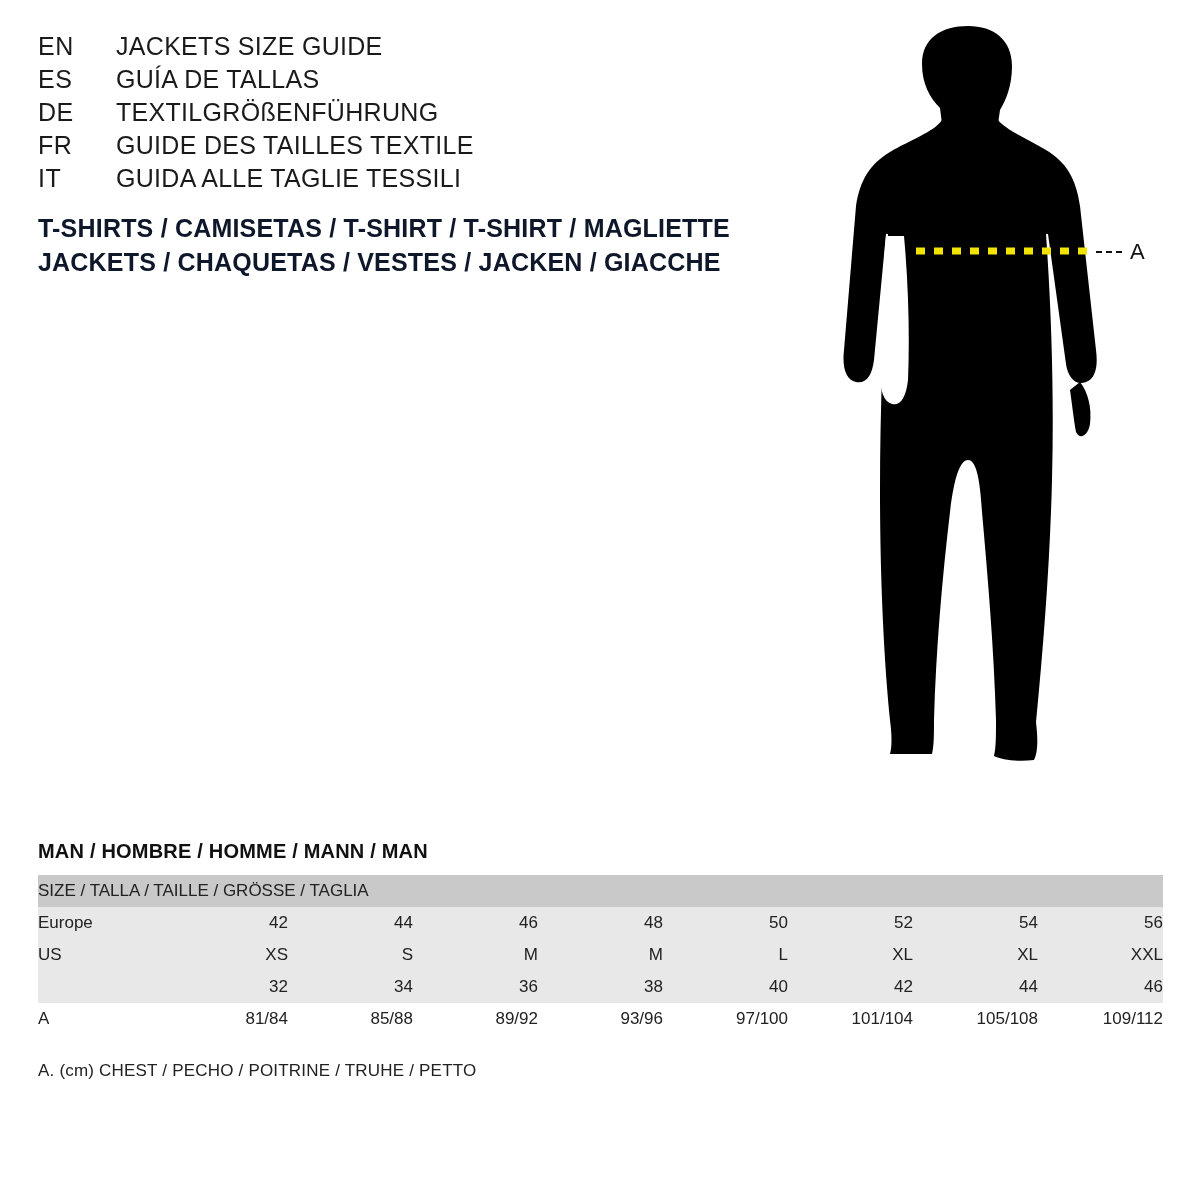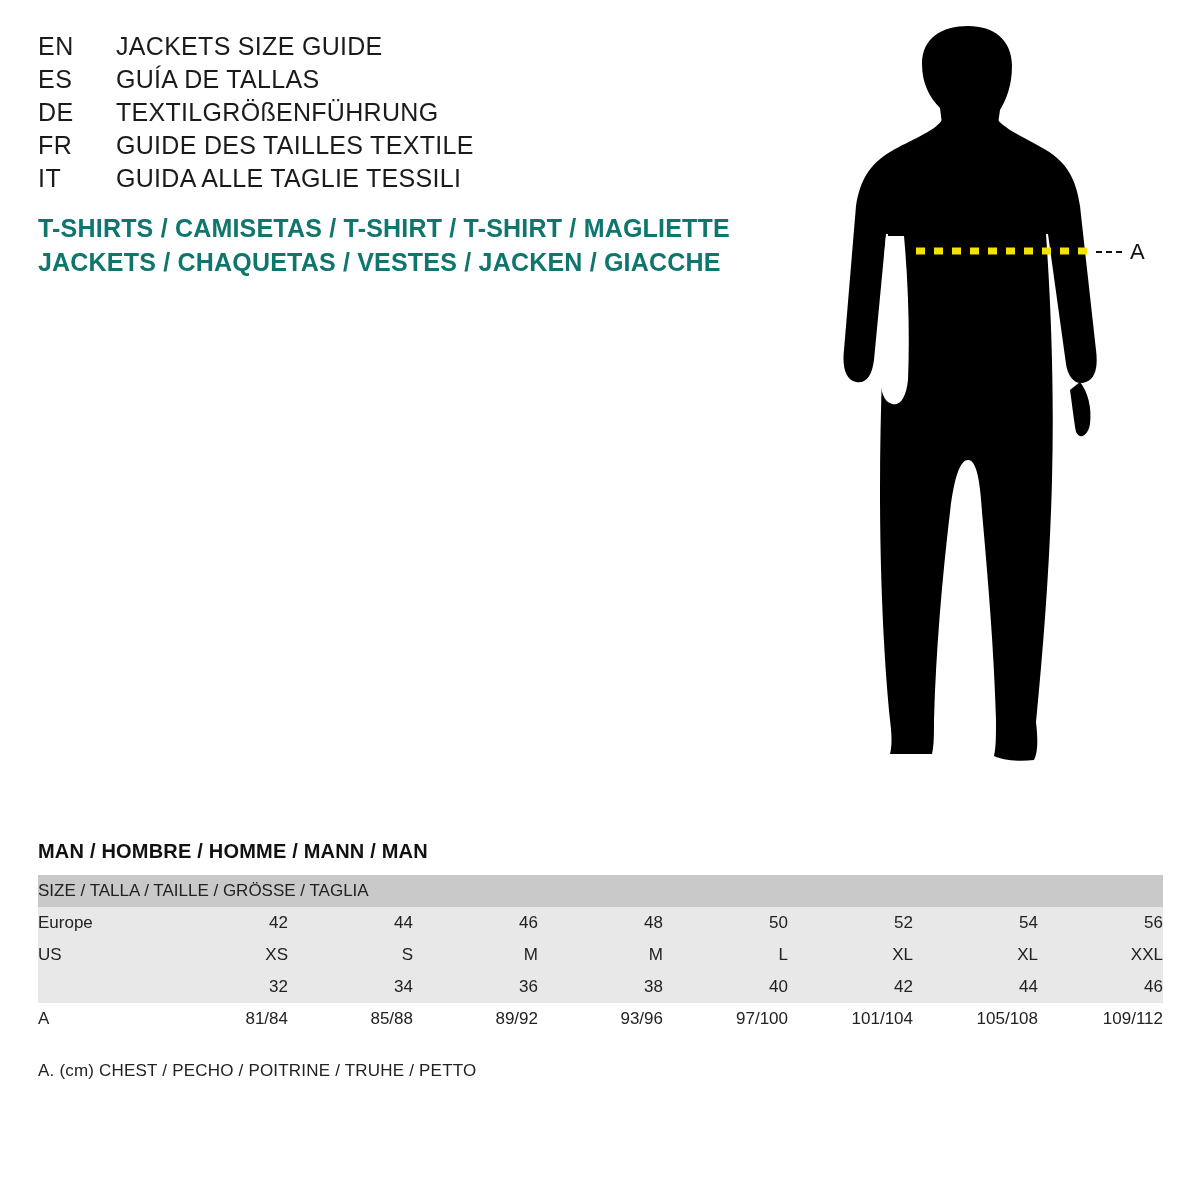--- a/index.html
+++ b/index.html
@@ -40,21 +40,21 @@
     color: #1a1a1a;
   }
   #product-lines {
     margin-top: 18px;
   }
   .product-line {
     font-size: 25px;
     font-weight: bold;
     letter-spacing: 0.2px;
     line-height: 34px;
-    color: #0f766e;
+    color: #0f172a;
   }
 
   
   #figure-area {
     position: absolute;
     left: 830px;
     top: 20px;
     width: 350px;
     height: 770px;
   }

